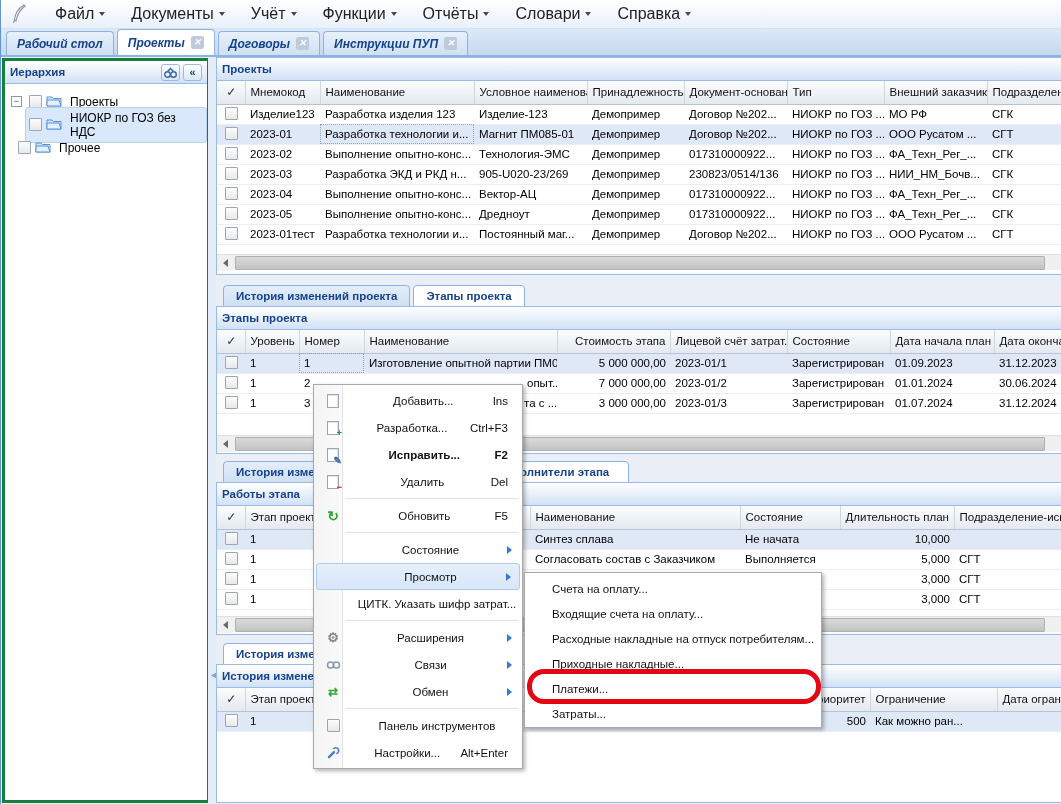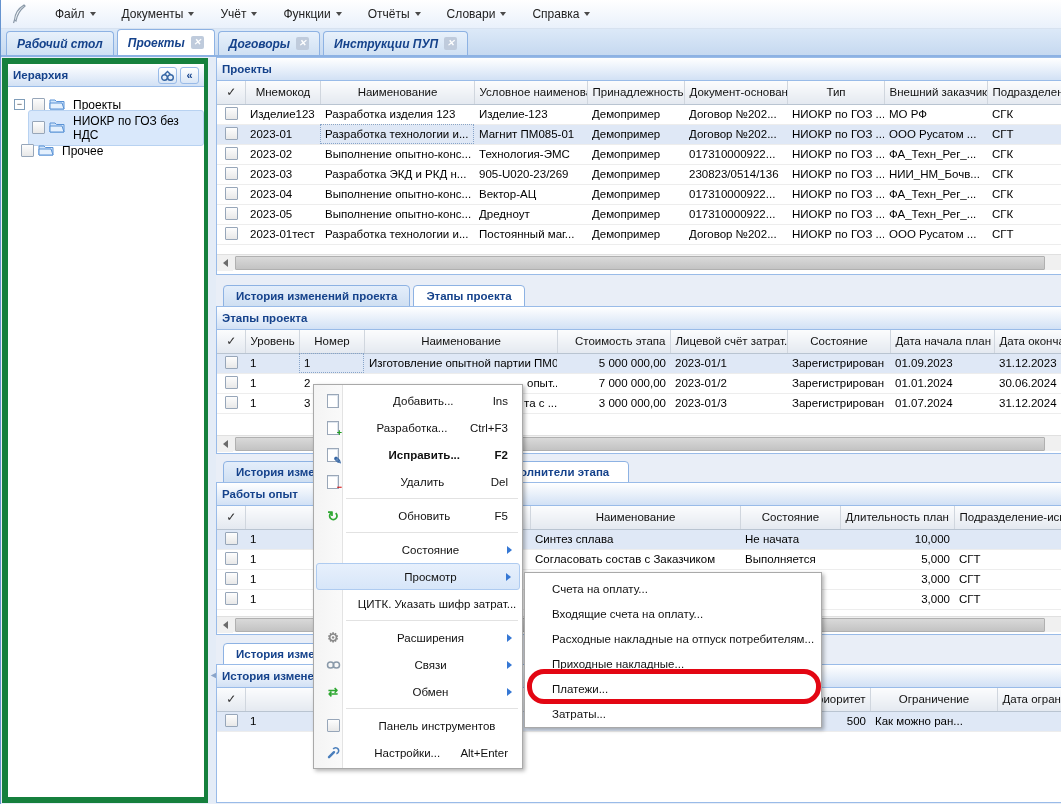--- a/index.html
+++ b/index.html
@@ -3,34 +3,34 @@
 <meta charset="utf-8">
 <style>
   * { margin:0; padding:0; box-sizing:border-box; }
   html,body { width:1061px; height:804px; font-family:"Liberation Sans", sans-serif; background:#eef2f8; overflow:hidden; }
   .app { position:relative; width:1061px; height:804px; background:#e9eef7; border-left:1px solid #6593cf; }
 
   
   .menubar { position:absolute; left:0; top:0; width:1061px; height:29px;
     background:linear-gradient(#ffffff,#e9f1fb); border-bottom:1px solid #d7e2f0;
     display:flex; align-items:center; gap:26px; padding-left:10px; }
-  .mb-item { display:flex; align-items:center; gap:5px; font-size:12px; color:#222; cursor:default; }
+  .mb-item { display:flex; align-items:center; gap:5px; font-size:16px; color:#222; cursor:default; }
   .caret-down { width:0; height:0; border-left:3.5px solid transparent; border-right:3.5px solid transparent; border-top:4px solid #4a4a4a; }
   .logo { width:18px; height:20px; }
 
   
   .tabstrip-main { position:absolute; left:0; top:29px; width:1061px; height:28px;
     background:linear-gradient(#dce9f8,#c6d9f0); border-bottom:2px solid #8db2e3; display:flex; align-items:flex-end; gap:3px; padding-left:5px; }
   .mtab { height:24px; display:flex; align-items:center; gap:6px; padding:0 10px; font-size:12px; font-weight:bold; color:#15428b;
     border:1px solid #8db2e3; border-bottom:none; border-radius:4px 4px 0 0; background:linear-gradient(#e8f1fb,#cfe0f3);font-style:italic; }
   .mtab.active { background:#ffffff; height:26px; }
   .tab-close { width:13px; height:13px; border-radius:2px; background:#bfcbdc; color:#fff; font-size:9px; line-height:12px; text-align:center; font-weight:bold; }
 
   
-  .sidebar { position:absolute; left:1px; top:58px; width:208px; height:745px; background:#fff; border:6px solid #15803d; }
+  .sidebar { position:absolute; left:1px; top:58px; width:208px; height:745px; background:#fff; border:3px solid #15803d; }
   .panel-hdr { height:23px; background:linear-gradient(#ffffff,#d2e1f5); border-bottom:1px solid #99bbe8;
     display:flex; align-items:center; padding:0 5px; font-size:11.5px; font-weight:bold; color:#15428b; }
   .panel-hdr .sp { flex:1; }
   .hdr-btn { width:19px; height:17px; border:1px solid #99bbe8; border-radius:3px; background:linear-gradient(#fff,#d9e6f6);
     display:flex; align-items:center; justify-content:center; margin-left:3px; font-size:11px; color:#15428b; font-weight:bold; }
   .tree { padding-top:6px; }
   .tree-row { height:23px; display:flex; align-items:center; font-size:12px; color:#000; }
   .tree-row .lbl { padding:2px 4px; border-radius:3px; }
   .tree-row.selected .lbl-wrap { background:#d9e8fb; border:1px solid #b8d2f1; border-radius:3px; }
   .lbl-wrap { display:flex; align-items:center; gap:4px; padding:1px 3px; }
@@ -39,21 +39,21 @@
   .folder { width:16px; height:13px; flex:none; }
 
   
   .splitter { position:absolute; left:207px; top:58px; width:8px; height:745px; background:#e4ecf7; }
   .split-arrow { position:absolute; left:1px; top:612px; font-size:9px; color:#8aa4c8; }
 
   
   .panel { position:absolute; background:#fff; border:1px solid #99bbe8; }
   .grid { border-collapse:collapse; table-layout:fixed; width:100%; }
   .grid th { background:linear-gradient(#fbfcfd,#e4e9f0); border-right:1px solid #d0d6de; border-bottom:1px solid #b9c4d1;
-    font-size:11.5px; font-weight:normal; color:#111; padding:4px 4px 4px 5px; text-align:center; height:23px;
+    font-size:11.5px; font-weight:normal; color:#111; padding:4px 4px 4px 5px; text-align:left; height:23px;
     overflow:hidden; white-space:nowrap; }
   .grid td { font-size:11.5px; color:#000; padding:0 4px 0 5px; height:20px; border-bottom:1px solid #ededed;
     overflow:hidden; white-space:nowrap; background:#fff; }
   .grid tr.sel td { background:#dfe8f6; }
   .grid td.focus { background:#c8dcf8; outline:1px dotted #87a4c9; outline-offset:-1px; }
   .grid .al-r { text-align:right; }
   .grid .al-c { text-align:center; }
   .grid .sort { font-size:8px; color:#667e9d; margin-left:4px; }
   .chk-hdr { font-size:12px; color:#333; }
 
@@ -410,21 +410,21 @@
       <span class="hs-thumb" style="left:18px; width:810px;"></span>
     </div>
   </div>
 
   <div class="tabstrip" style="left:215px; top:458px; width:846px;" id="works-tabs">
       <span class="stab" style="width:193px;">История измен</span>
       <span class="stab active" style="width:210px; padding-left:100px; justify-content:flex-start;">олнители этапа</span>
     </div>
   <div class="panel" style="left:215px; top:482px; width:846px; height:153px;">
     <div class="panel-hdr">
-      <span>Работы опыт</span>
+      <span>Работы этапа</span>
     </div>
     <div>
         <table class="grid">
           <colgroup>
             <col style="width:28px">
             <col style="width:285px">
             <col style="width:210px">
             <col style="width:100px">
             <col style="width:114px">
             <col style="width:109px">

